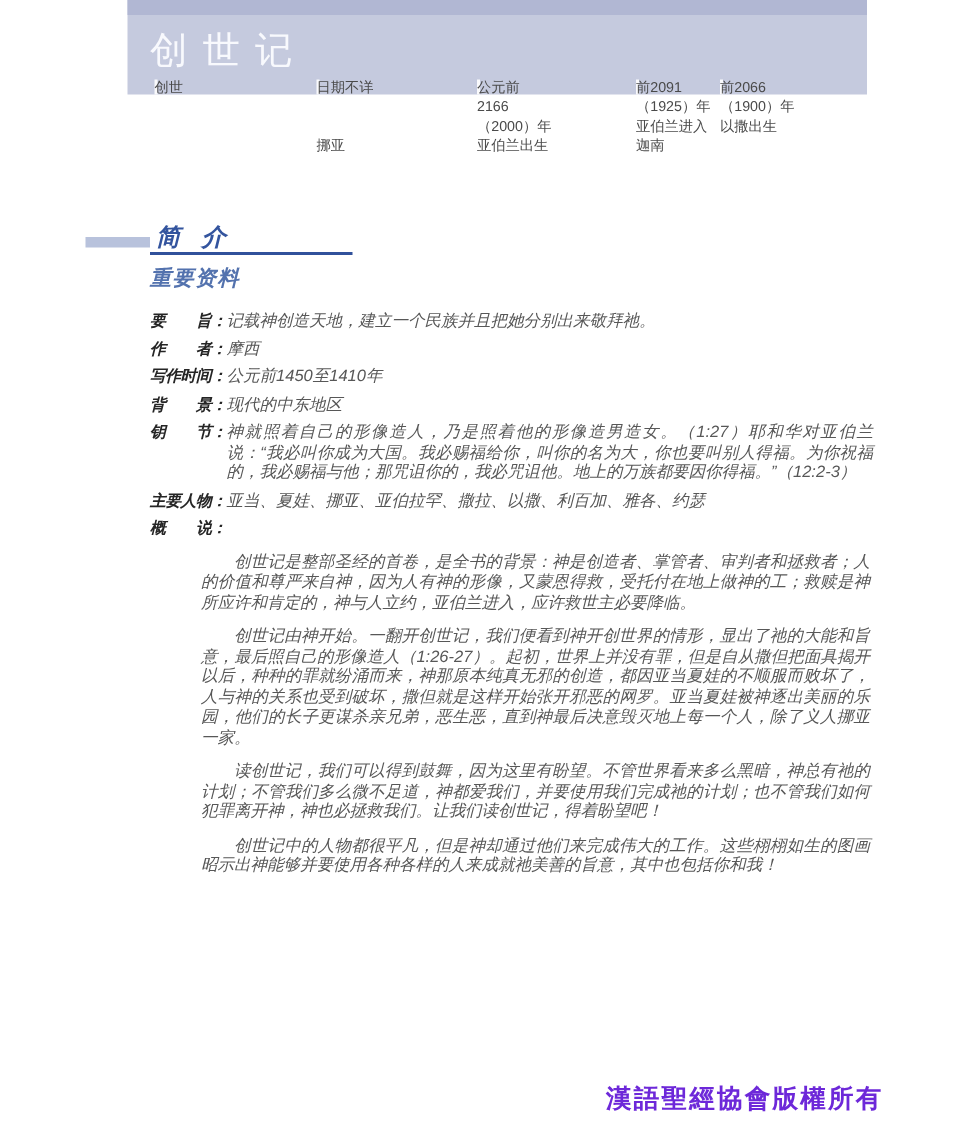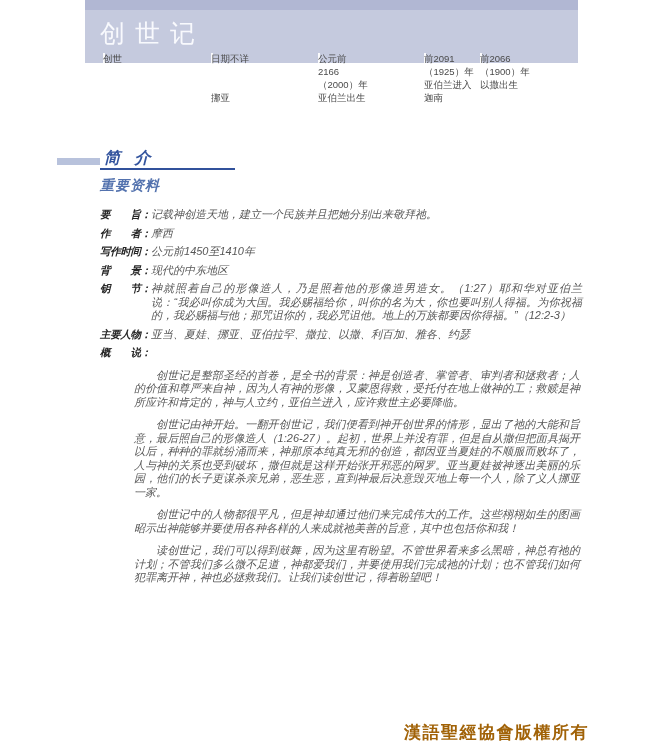--- a/index.html
+++ b/index.html
@@ -70,21 +70,21 @@
   .paras { margin:5px 0 0 134px; width:446px; }
   .paras p {
     margin:9px 0 0; font-size:11px; line-height:13.5px; color:#575757;
     text-indent:2em; text-align:justify;
   }
 
   
   .watermark {
     position:absolute; left:404px; top:721px;
     font-size:17px; font-weight:bold; letter-spacing:1.5px;
-    color:#a16207;
+    color:#6d28d9;
     text-shadow:0 1px 0 #ffffff;
     white-space:nowrap;
   }
 </style>
 </head>
 <body>
 
 <div class="banner">
   <div class="banner-title">创世记</div>
   <div class="tick t1"></div>
@@ -147,19 +147,19 @@
       <span class="value">亚当、夏娃、挪亚、亚伯拉罕、撒拉、以撒、利百加、雅各、约瑟</span>
     </div>
     <div class="row">
       <span class="label">概　　说：</span>
     </div>
   </div>
 
   <div class="paras">
     <p>创世记是整部圣经的首卷，是全书的背景：神是创造者、掌管者、审判者和拯救者；人的价值和尊严来自神，因为人有神的形像，又蒙恩得救，受托付在地上做神的工；救赎是神所应许和肯定的，神与人立约，亚伯兰进入，应许救世主必要降临。</p>
     <p>创世记由神开始。一翻开创世记，我们便看到神开创世界的情形，显出了祂的大能和旨意，最后照自己的形像造人（1:26-27）。起初，世界上并没有罪，但是自从撒但把面具揭开以后，种种的罪就纷涌而来，神那原本纯真无邪的创造，都因亚当夏娃的不顺服而败坏了，人与神的关系也受到破坏，撒但就是这样开始张开邪恶的网罗。亚当夏娃被神逐出美丽的乐园，他们的长子更谋杀亲兄弟，恶生恶，直到神最后决意毁灭地上每一个人，除了义人挪亚一家。</p>
+    <p>读创世记，我们可以得到鼓舞，因为这里有盼望。不管世界看来多么黑暗，神总有祂的计划；不管我们多么微不足道，神都爱我们，并要使用我们完成祂的计划；也不管我们如何犯罪离开神，神也必拯救我们。让我们读创世记，得着盼望吧！</p>
     <p>创世记中的人物都很平凡，但是神却通过他们来完成伟大的工作。这些栩栩如生的图画昭示出神能够并要使用各种各样的人来成就祂美善的旨意，其中也包括你和我！</p>
-    <p>读创世记，我们可以得到鼓舞，因为这里有盼望。不管世界看来多么黑暗，神总有祂的计划；不管我们多么微不足道，神都爱我们，并要使用我们完成祂的计划；也不管我们如何犯罪离开神，神也必拯救我们。让我们读创世记，得着盼望吧！</p>
   </div>
 
 </div>
 
 <div class="watermark">漢語聖經協會版權所有</div>
 
 </body></html>

